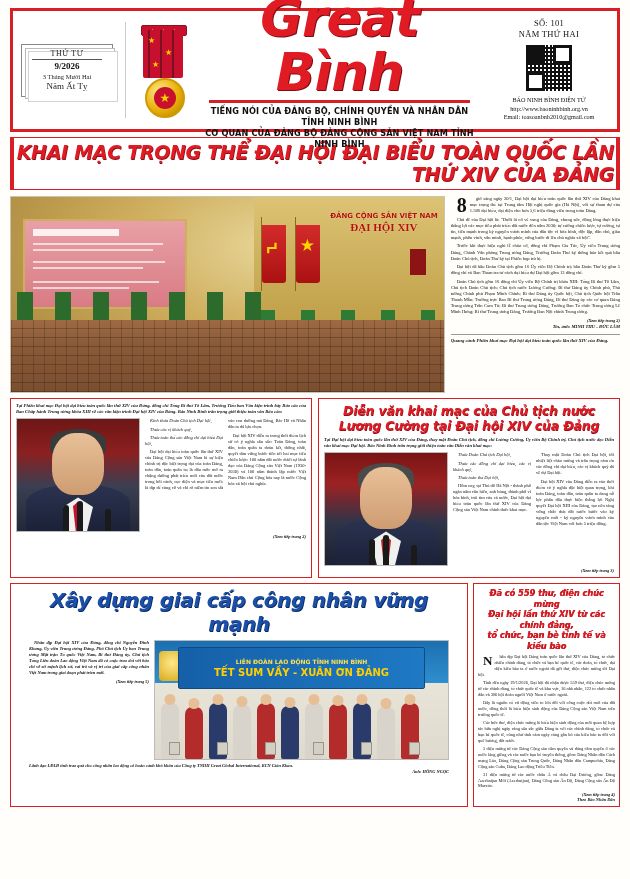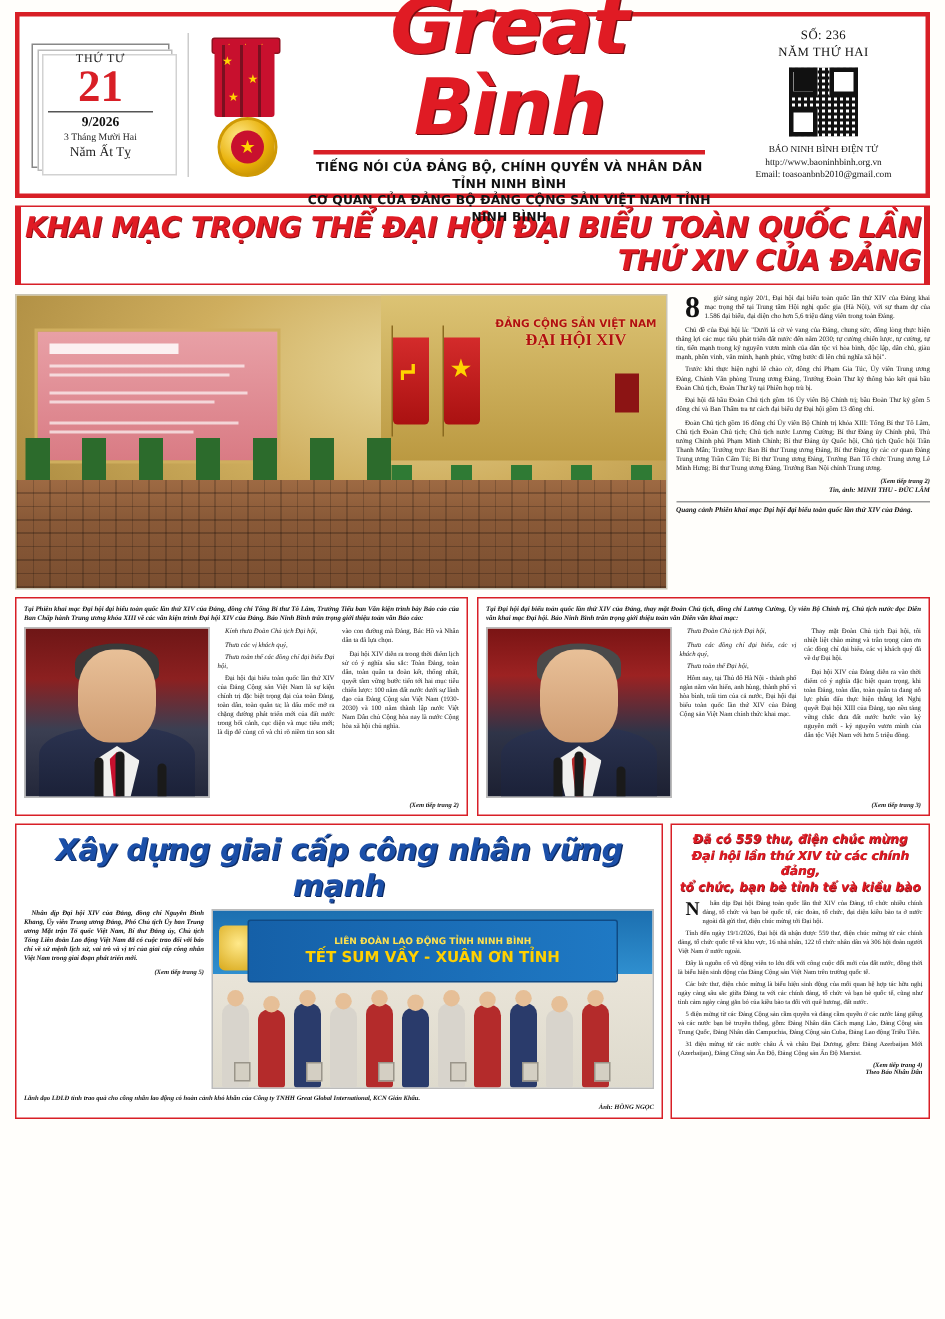--- a/index.html
+++ b/index.html
@@ -119,21 +119,21 @@
   .topstory{display:flex;margin-top:6px;gap:6px;}
   .photo-main{
     width:437px;height:195px;position:relative;overflow:hidden;border:1px solid #c9c4b4;
     background:linear-gradient(180deg,#d8c37e 0%,#c9a94f 45%,#b08f3c 100%);
   }
   .hall-back{position:absolute;inset:0;
     background:radial-gradient(ellipse at 62% 25%,#e8d79a 0%,#cfae5e 40%,#9d7c33 100%);}
   .hall-screen{position:absolute;left:12px;top:22px;width:160px;height:86px;
     background:linear-gradient(180deg,#e8a0a6,#d97b84);border:2px solid #cfae5e;}
   .hall-screen .ln{position:absolute;left:8px;height:2px;background:rgba(255,255,255,.65);}
-  .flagwall{position:absolute;right:0;top:0;width:190px;height:110px;
+  .flagwall{position:absolute;right:0;top:0;width:190px;height:149px;
     background:linear-gradient(180deg,#dcc374,#bb9941);}
   .flag{position:absolute;width:24px;height:58px;border-radius:0 0 3px 3px;}
   .flag.party{left:8px;top:28px;background:linear-gradient(180deg,#d42b2b,#aa1111);}
   .flag.party:after{content:"";position:absolute;left:4px;top:16px;width:14px;height:14px;
     background:#ffd400;clip-path:polygon(10% 42%,62% 42%,62% 12%,78% 12%,78% 58%,26% 58%,26% 88%,10% 88%);}
   .flag.nat{left:42px;top:28px;background:linear-gradient(180deg,#d42b2b,#aa1111);}
   .flag.nat:after{content:"★";position:absolute;left:4px;top:12px;color:#ffd400;font-size:17px;line-height:17px;}
   .flagpole{position:absolute;top:20px;width:1.5px;height:74px;background:#8a6a20;}
   .hall-title{position:absolute;right:6px;top:14px;text-align:center;color:#b01010;
     font-family:"DejaVu Sans",sans-serif;font-weight:bold;font-size:7px;line-height:10px;
@@ -187,21 +187,21 @@
   .tie{position:absolute;left:50%;transform:translateX(-50%);bottom:0;width:10px;height:30px;
     background:#c8102e;clip-path:polygon(50% 0,100% 16%,72% 100%,28% 100%,0 16%);}
   .mic{position:absolute;bottom:0;width:6px;height:26px;background:#1a1a1a;border-radius:3px 3px 0 0;}
   .mid-text{flex:1;font-size:4.5px;line-height:6px;text-align:justify;column-count:2;column-gap:5px;}
   .mid-text p{margin:0 0 2.2px 0;text-indent:5px;}
   .mid-text p.it{font-style:italic;}
   .mid-by{text-align:right;font-size:4.4px;font-weight:bold;font-style:italic;margin-top:2px;}
 
   
   .bottomrow{display:flex;gap:5px;margin-top:5px;}
-  .bl{flex:0 0 420px;border:1.5px solid #d81f26;padding:4px 5px;background:#fff;}
+  .bl{flex:0 0 420px;border:1.5px solid #d81f26;padding:4px 18px;background:#fff;}
   .bl h2{
     margin:0 0 4px 0;text-align:center;
     font-family:"DejaVu Sans",sans-serif;font-weight:bold;font-style:italic;
     font-size:20px;line-height:24px;color:#1b4fa8;letter-spacing:-.3px;
     text-shadow:.8px .8px 0 #0c2a63;
   }
   .bl-body{display:flex;gap:5px;}
   .bl-left{width:120px;font-size:4.5px;line-height:6px;text-align:justify;}
   .bl-left p{margin:0 0 2.4px 0;text-indent:5px;font-style:italic;font-weight:bold;}
   .bl-photo{flex:1;height:118px;border:1px solid #bbb;position:relative;overflow:hidden;
@@ -239,21 +239,20 @@
 </head>
 <body>
 
 <div class="page">
 
   <div class="masthead">
 
     <div class="date-box">
       <div class="date-card">
         <div class="dow">THỨ TƯ</div>
-        <div class="daynum">21</div>
         <div class="monthyear">9/2026</div>
         <div class="lunar1">3 Tháng Mười Hai</div>
         <div class="lunar2">Năm Ất Tỵ</div>
       </div>
     </div>
 
     <div class="mast-sep"></div>
 
     <div class="medal">
       <div class="ribbon-top">
@@ -272,21 +271,21 @@
     </div>
 
     <div class="mast-center">
       <div class="logo">Great Bình</div>
       <div class="logo-rule"></div>
       <div class="slogan">TIẾNG NÓI CỦA ĐẢNG BỘ, CHÍNH QUYỀN VÀ NHÂN DÂN TỈNH NINH BÌNH</div>
       <div class="slogan">CƠ QUAN CỦA ĐẢNG BỘ ĐẢNG CỘNG SẢN VIỆT NAM TỈNH NINH BÌNH</div>
     </div>
 
     <div class="mast-right">
-      <div class="num">SỐ: 236</div>
+      <div class="num">SỐ: 101</div>
       <div class="num">NĂM THỨ HAI</div>
       <div class="qr">
           <span class="qr-c3"></span>
         </div>
       <div class="ecom">BÁO NINH BÌNH ĐIỆN TỬ</div>
       <div class="ecom">http://www.baoninhbinh.org.vn</div>
       <div class="ecom">Email: toasoanbnb2010@gmail.com</div>
     </div>
   </div>
 
@@ -358,20 +357,21 @@
           <p class="it">Thưa các vị khách quý,</p>
           <p class="it">Thưa toàn thể các đồng chí đại biểu Đại hội,</p>
           <p>Đại hội đại biểu toàn quốc lần thứ XIV của Đảng Cộng sản Việt Nam là sự kiện chính trị đặc biệt trọng đại của toàn Đảng, toàn dân, toàn quân ta; là dấu mốc mở ra chặng đường phát triển mới của đất nước trong bối cảnh, cục diện và mục tiêu mới; là dịp để củng cố và chỉ rõ niềm tin son sắt vào con đường mà Đảng, Bác Hồ và Nhân dân ta đã lựa chọn.</p>
           <p>Đại hội XIV diễn ra trong thời điểm lịch sử có ý nghĩa sâu sắc: Toàn Đảng, toàn dân, toàn quân ta đoàn kết, thống nhất, quyết tâm vững bước tiến tới hai mục tiêu chiến lược: 100 năm đất nước dưới sự lãnh đạo của Đảng Cộng sản Việt Nam (1930-2030) và 100 năm thành lập nước Việt Nam Dân chủ Cộng hòa nay là nước Cộng hòa xã hội chủ nghĩa.</p>
         </div>
       </div>
       <div class="mid-by">(Xem tiếp trang 2)</div>
     </div>
 
     <div class="midbox">
+      <h2>Diễn văn khai mạc của Chủ tịch nước Lương Cường tại Đại hội XIV của Đảng</h2>
       <p class="mid-intro">Tại Đại hội đại biểu toàn quốc lần thứ XIV của Đảng, thay mặt Đoàn Chủ tịch, đồng chí Lương Cường, Ủy viên Bộ Chính trị, Chủ tịch nước đọc Diễn văn khai mạc Đại hội. Báo Ninh Bình trân trọng giới thiệu toàn văn Diễn văn khai mạc:</p>
       <div class="mid-body">
         <div class="mid-photo r">
           <span class="suit"></span>
             <span class="shirt"></span>
             <span class="tie" style="background:#b82a2a;"></span>
           <span class="hair" style="background:#4a4a4a;"></span>
             <span class="face"></span>
           <span class="mic" style="left:44px;"></span>
           <span class="mic" style="left:58px;height:30px;"></span>
@@ -398,21 +398,21 @@
       </h2>
       <div class="bl-body">
         <div class="bl-left">
           <p>Nhân dịp Đại hội XIV của Đảng, đồng chí Nguyễn Đình Khang, Ủy viên Trung ương Đảng, Phó Chủ tịch Ủy ban Trung ương Mặt trận Tổ quốc Việt Nam, Bí thư Đảng ủy, Chủ tịch Tổng Liên đoàn Lao động Việt Nam đã có cuộc trao đổi với báo chí về sứ mệnh lịch sử, vai trò và vị trí của giai cấp công nhân Việt Nam trong giai đoạn phát triển mới.</p>
           <div class="mid-by">(Xem tiếp trang 5)</div>
         </div>
         <div class="bl-photo">
           <div class="emblem"></div>
           <div class="bnr">
             <span>LIÊN ĐOÀN LAO ĐỘNG TỈNH NINH BÌNH</span>
-            <span class="b2">TẾT SUM VẦY - XUÂN ƠN TỈNH</span>
+            <span class="b2">TẾT SUM VẦY - XUÂN ƠN ĐẢNG</span>
           </div>
           <div class="crowd">
             <span class="person w" style="left:6px;"></span>
             <span class="person r" style="left:30px;height:52px;"></span>
             <span class="person" style="left:54px;"></span>
             <span class="person w" style="left:78px;height:54px;"></span>
             <span class="person r" style="left:102px;"></span>
             <span class="person" style="left:126px;height:53px;"></span>
             <span class="person w" style="left:150px;"></span>
             <span class="person r" style="left:174px;height:55px;"></span>

